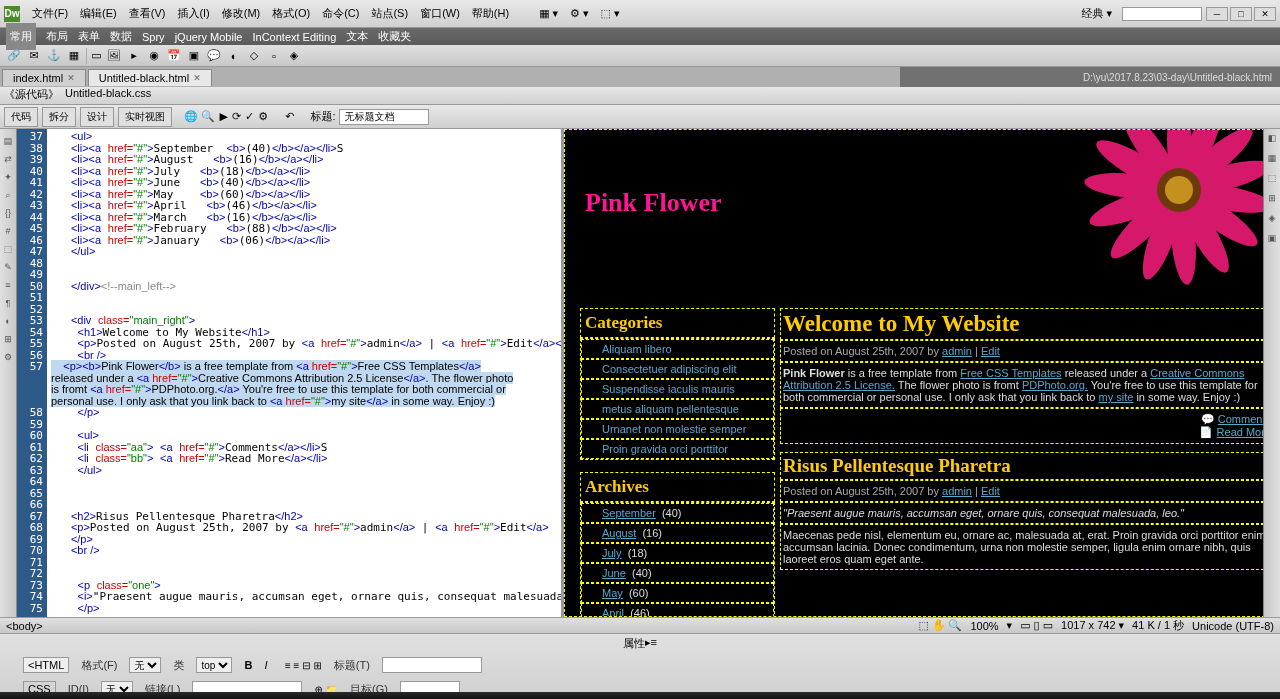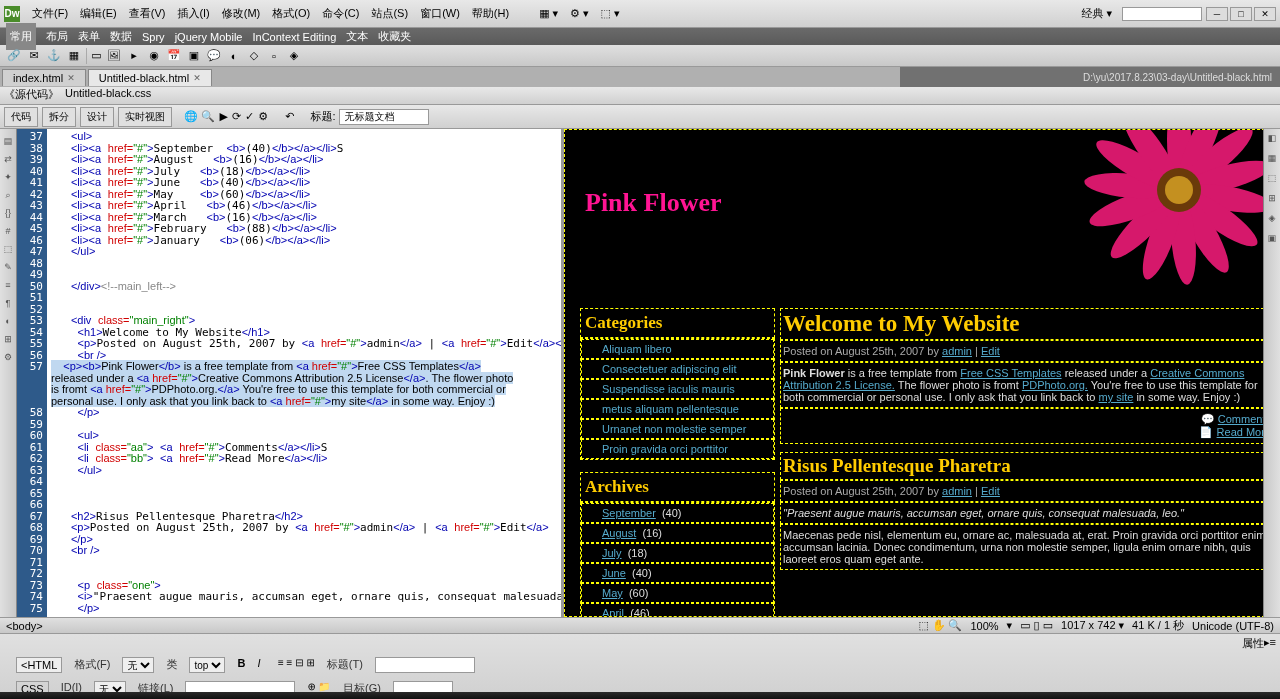--- a/index.html
+++ b/index.html
@@ -47,22 +47,22 @@
 .content-pv p{color:#ddd;font-size:11px;padding:4px 2px;border:1px dashed #ff0}
 .content-pv a{color:#5ac;text-decoration:underline}
 .content-pv .meta{color:#aaa;font-size:10px}
 .content-pv .quote{font-style:italic;color:#ddd}
 .content-pv .actions a{color:#5ac}
 .right-panels{width:17px;background:linear-gradient(90deg,#c8c8c8,#e0e0e0);border-left:1px solid #888;position:absolute;right:0;top:0;height:100%;display:flex;flex-direction:column;padding-top:4px;gap:4px}
 .right-panels div{width:15px;height:16px;margin:0 auto;font-size:9px;color:#555;text-align:center}
 .statusbar{background:linear-gradient(#e0e0e0,#c8c8c8);height:16px;display:flex;align-items:center;padding:0 6px;font-size:10px;border-top:1px solid #999}
 .statusbar .right{margin-left:auto;display:flex;gap:8px;align-items:center}
 .props{background:linear-gradient(#e0e0e0,#c8c8c8);border-top:1px solid #999}
-.props-hdr{padding:2px 4px;font-size:10px;display:flex;justify-content:flex-end}
-.props-body{display:flex;padding:4px 16px;gap:12px;align-items:flex-start;font-size:10px;flex-wrap:wrap}
+.props-hdr{padding:2px 4px;font-size:10px;display:flex;justify-content:center}
+.props-body{display:flex;padding:4px 23px;gap:12px;align-items:center;font-size:10px;flex-wrap:wrap}
 .props-body select,.props-body input{height:16px;border:1px solid #999;font-size:10px}
 .props-body .lbl{color:#333}
 .taskbar{position:absolute;bottom:0;left:0;right:0;height:7px;background:linear-gradient(#2a2a2a,#111)}
 </style>
 </head>
 <body>
 
 <div class="menubar">
   <div class="dw-logo">Dw</div>
   <span>文件(F)</span>

